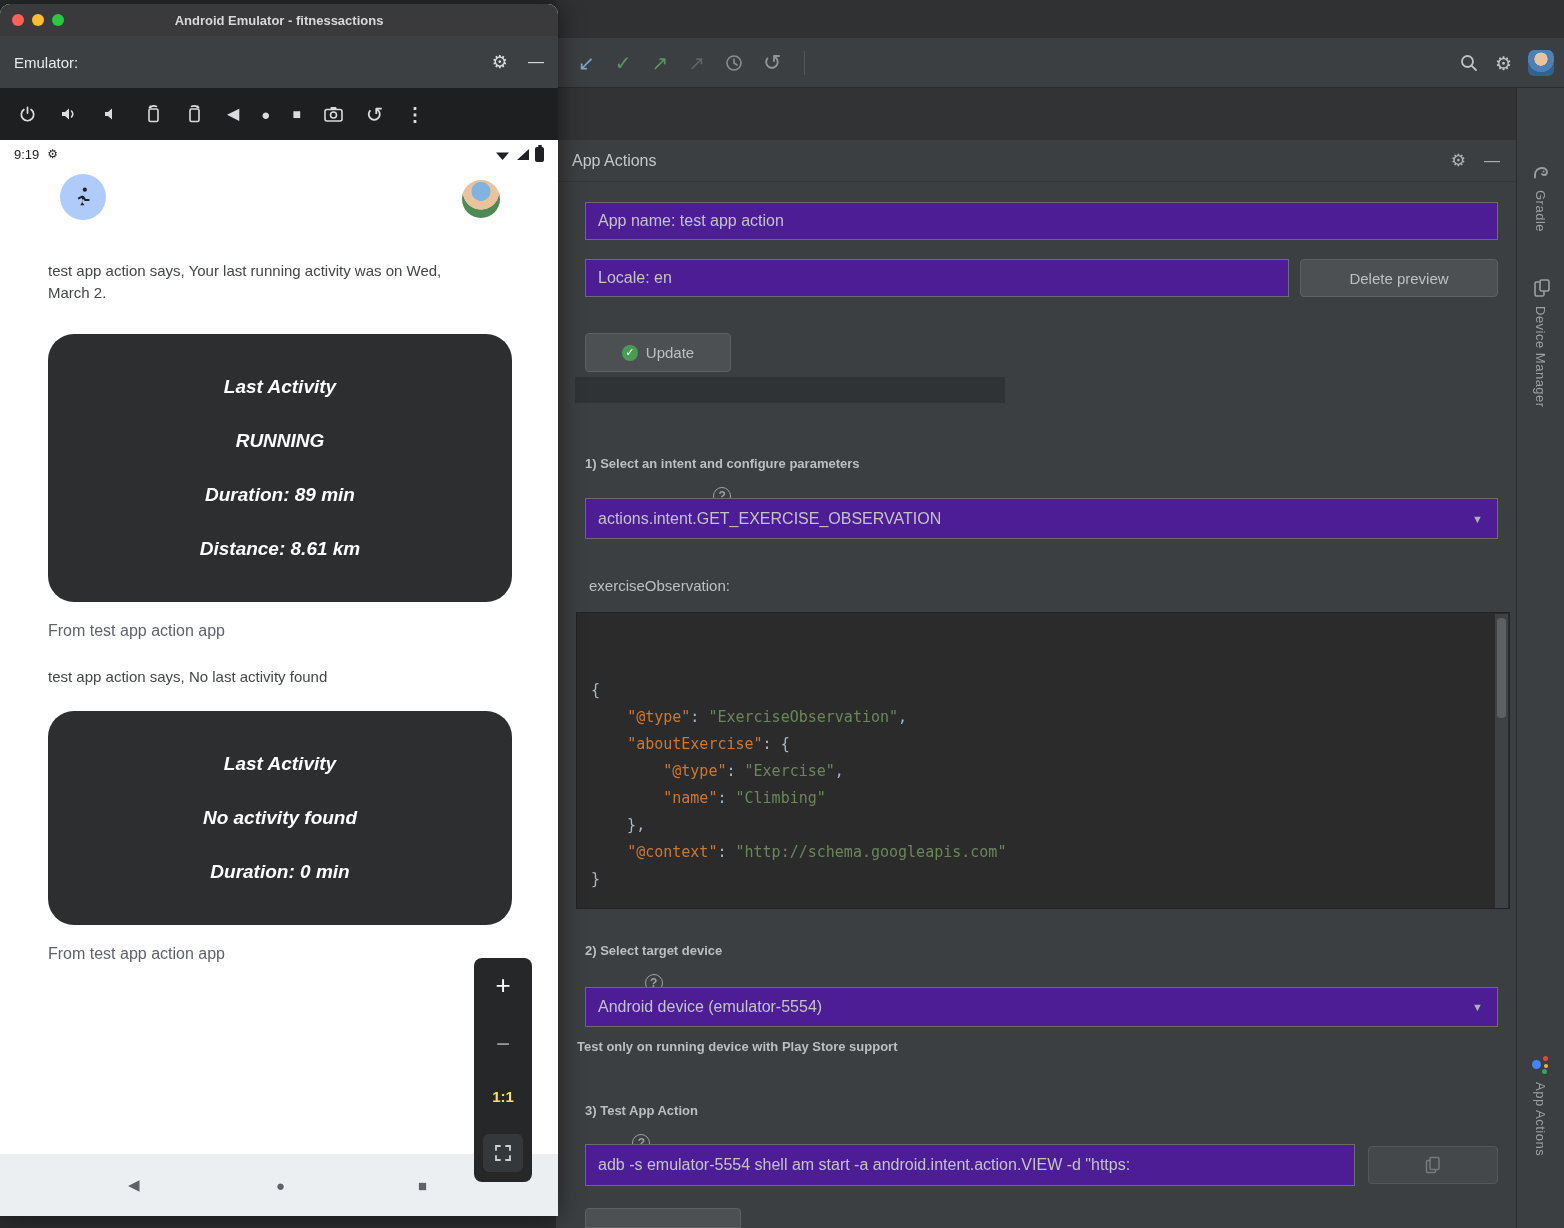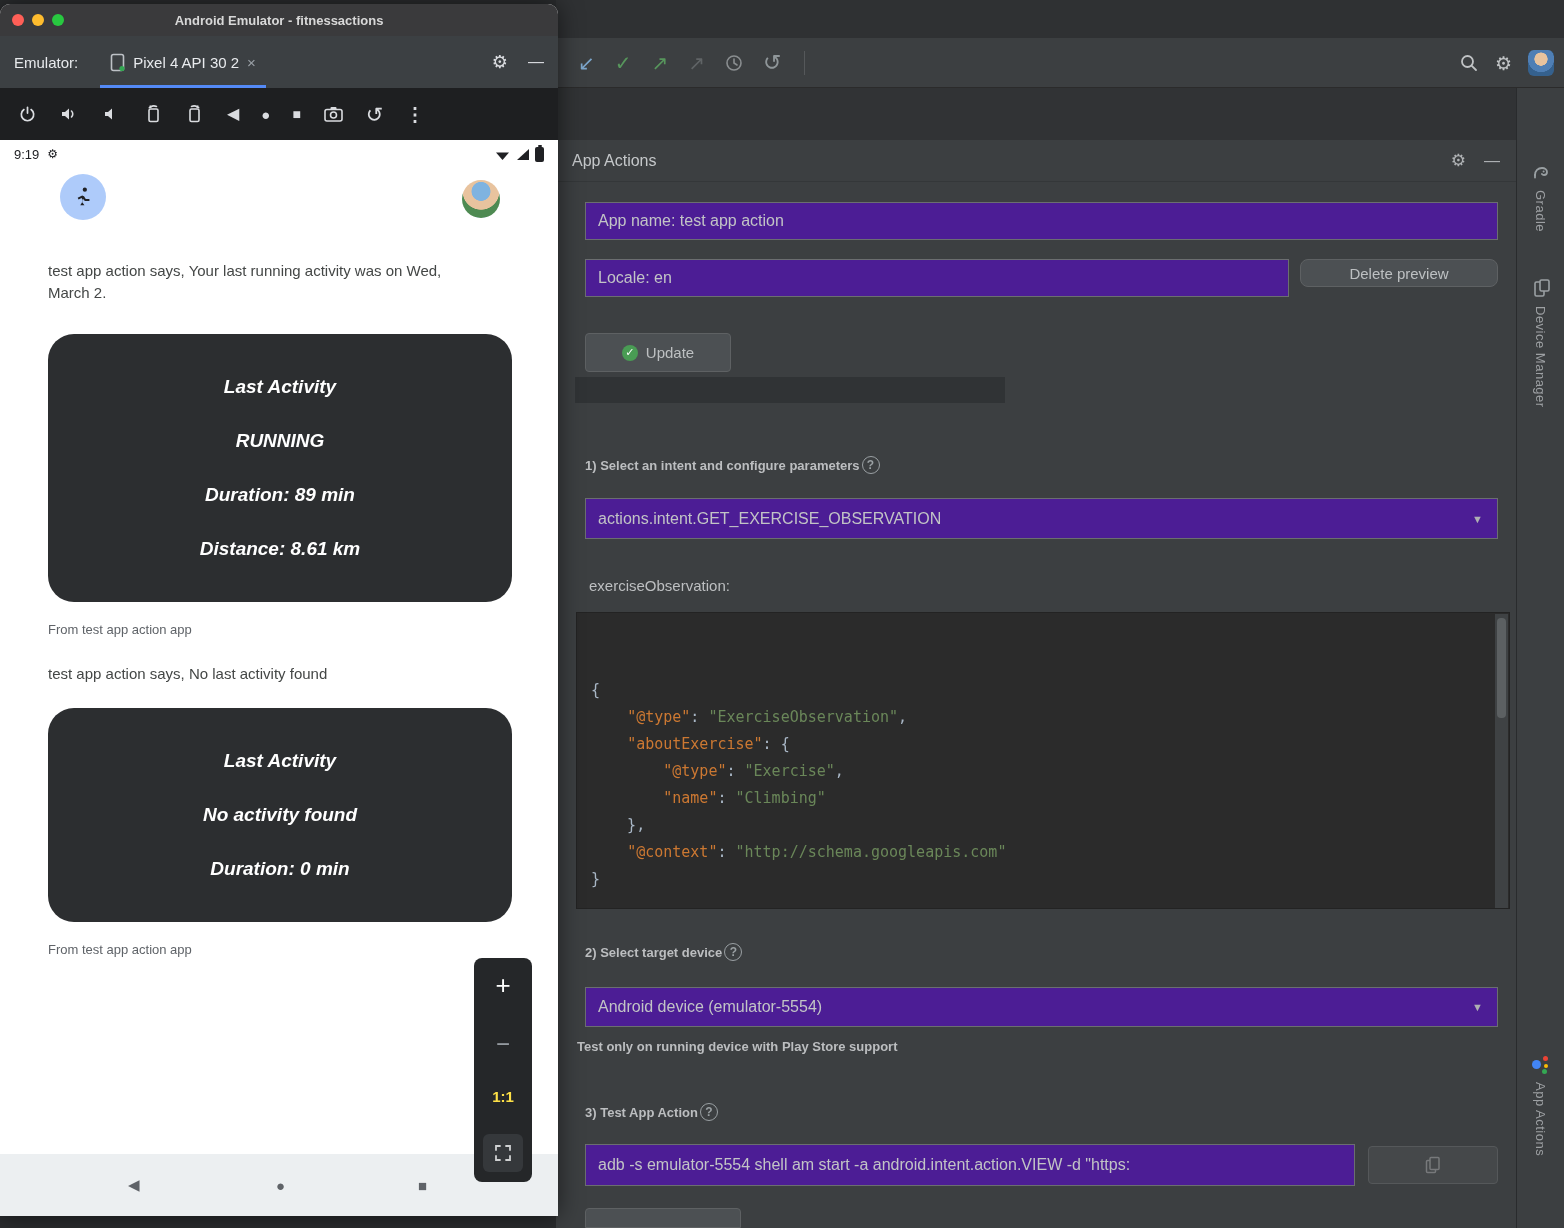--- a/index.html
+++ b/index.html
@@ -57,21 +57,21 @@
   }
   .btn {
     position:absolute; background:#4c5053; border:1px solid #5e6163; border-radius:4px;
     color:#bdc0c2; font-size:15px; display:flex; align-items:center; justify-content:center; gap:8px;
   }
   .chk-circle {
     width:16px; height:16px; border-radius:50%; background:#499c54; color:#fff;
     font-size:11px; display:flex; align-items:center; justify-content:center;
   }
   .status-band { position:absolute; left:19px; top:237px; width:430px; height:26px; background:#303335; }
-  .step { position:absolute; color:#bcbec0; font-size:13px; font-weight:bold; display:flex; align-items:center; gap:2px; }
+  .step { position:absolute; color:#bcbec0; font-size:13px; font-weight:bold; display:flex; align-items:center; gap:16px;flex-direction:column; }
   .help-circ {
     width:18px; height:18px; border:1.5px solid #9aa0a3; border-radius:50%;
     color:#9aa0a3; font-size:12px; font-weight:bold;
     display:inline-flex; align-items:center; justify-content:center;
   }
   .dd { justify-content:flex-start; }
   .dd .chev { position:absolute; right:14px; color:#aeb0b2; font-size:11px; }
   .param-label { position:absolute; left:33px; top:437px; color:#bdbfc1; font-size:15px; }
 
   .editor {
@@ -142,21 +142,21 @@
     background:radial-gradient(circle at 50% 30%, #7fb3e0 0 28%, #e8c39e 30% 55%, #4e8a52 57% 80%, #2f6bb0 82%);
   }
 
   .p-msg { margin:40px 90px 0 48px; color:#444746; font-size:15px; line-height:1.45; }
   .p-card {
     margin:30px 0 0 48px; width:464px; background:#2c2e30; border-radius:26px;
     padding:26px 18px; text-align:center; color:#fff;
     font-weight:bold; font-style:italic; font-size:19px;
   }
   .p-card div { line-height:54px; }
-  .p-from { margin:20px 0 0 48px; color:#5f6368; font-size:13px; }
+  .p-from { margin:20px 0 0 48px; color:#5f6368; font-size:16px; }
 
   .compose {
     position:absolute; left:0; right:0; bottom:62px; height:88px;
     border-top:1px solid #e4e6e8; background:#fff; display:flex; align-items:center; padding-left:62px;
   }
   .compose-text { color:#9aa0a6; font-size:18px; }
   .p-nav {
     position:absolute; left:0; right:0; bottom:0; height:62px; background:#eceff1;
     display:flex; align-items:center; color:#5f6368;
   }
@@ -240,21 +240,21 @@
     <span class="hdr-icons">
       <span style="font-size:17px;">⚙</span>
       <span style="font-size:16px;">—</span>
     </span>
   </div>
 
   <div class="fld" style="left:29px; top:62px; width:913px; height:38px;">App name: test app action</div>
 
   <div class="fld" style="left:29px; top:119px; width:704px; height:38px;">Locale: en</div>
 
-  <div class="btn" style="left:744px; top:119px; width:198px; height:28px;border-radius:8px;">Delete preview</div>
+  <div class="btn" style="left:744px; top:119px; width:198px; height:38px;">Delete preview</div>
 
   <div class="btn" style="left:29px; top:193px; width:146px; height:39px;">
     <span class="chk-circle">✓</span>
     <span>Update</span>
   </div>
 
   <div class="status-band"></div>
 
   <div class="step" style="left:29px; top:316px;">
     <span>1) Select an intent and configure parameters</span>
@@ -307,30 +307,20 @@
     <span class="traffic">
       <i class="t-red"></i>
       <i class="t-yellow"></i>
       <i class="t-green"></i>
     </span>
     <span class="emu-title">Android Emulator - fitnessactions</span>
   </div>
 
   <div class="emu-tabbar">
     <span class="emu-tab-label">Emulator:</span>
-    <div class="emu-tab">
-      <span>
-        <svg width="15" height="19" viewBox="0 0 15 19">
-            <rect x="1.5" y="1.5" width="12" height="16" rx="2" fill="none" stroke="#bdc1c6" stroke-width="1.6"></rect>
-            <circle cx="12" cy="15.5" r="2.6" fill="#34a853"></circle>
-          </svg>
-      </span>
-      <span class="emu-tab-text">Pixel 4 API 30 2</span>
-      <span class="emu-tab-close">×</span>
-    </div>
     <div class="emu-tabbar-right">
       <span style="font-size:18px;">⚙</span>
       <span style="font-size:16px;">—</span>
     </div>
   </div>
 
   <div class="emu-toolbar">
     <span>
       <svg width="19" height="19" viewBox="0 0 20 20">
           <path d="M10 2.5v6" stroke="#dadce0" stroke-width="1.8" stroke-linecap="round"></path>

